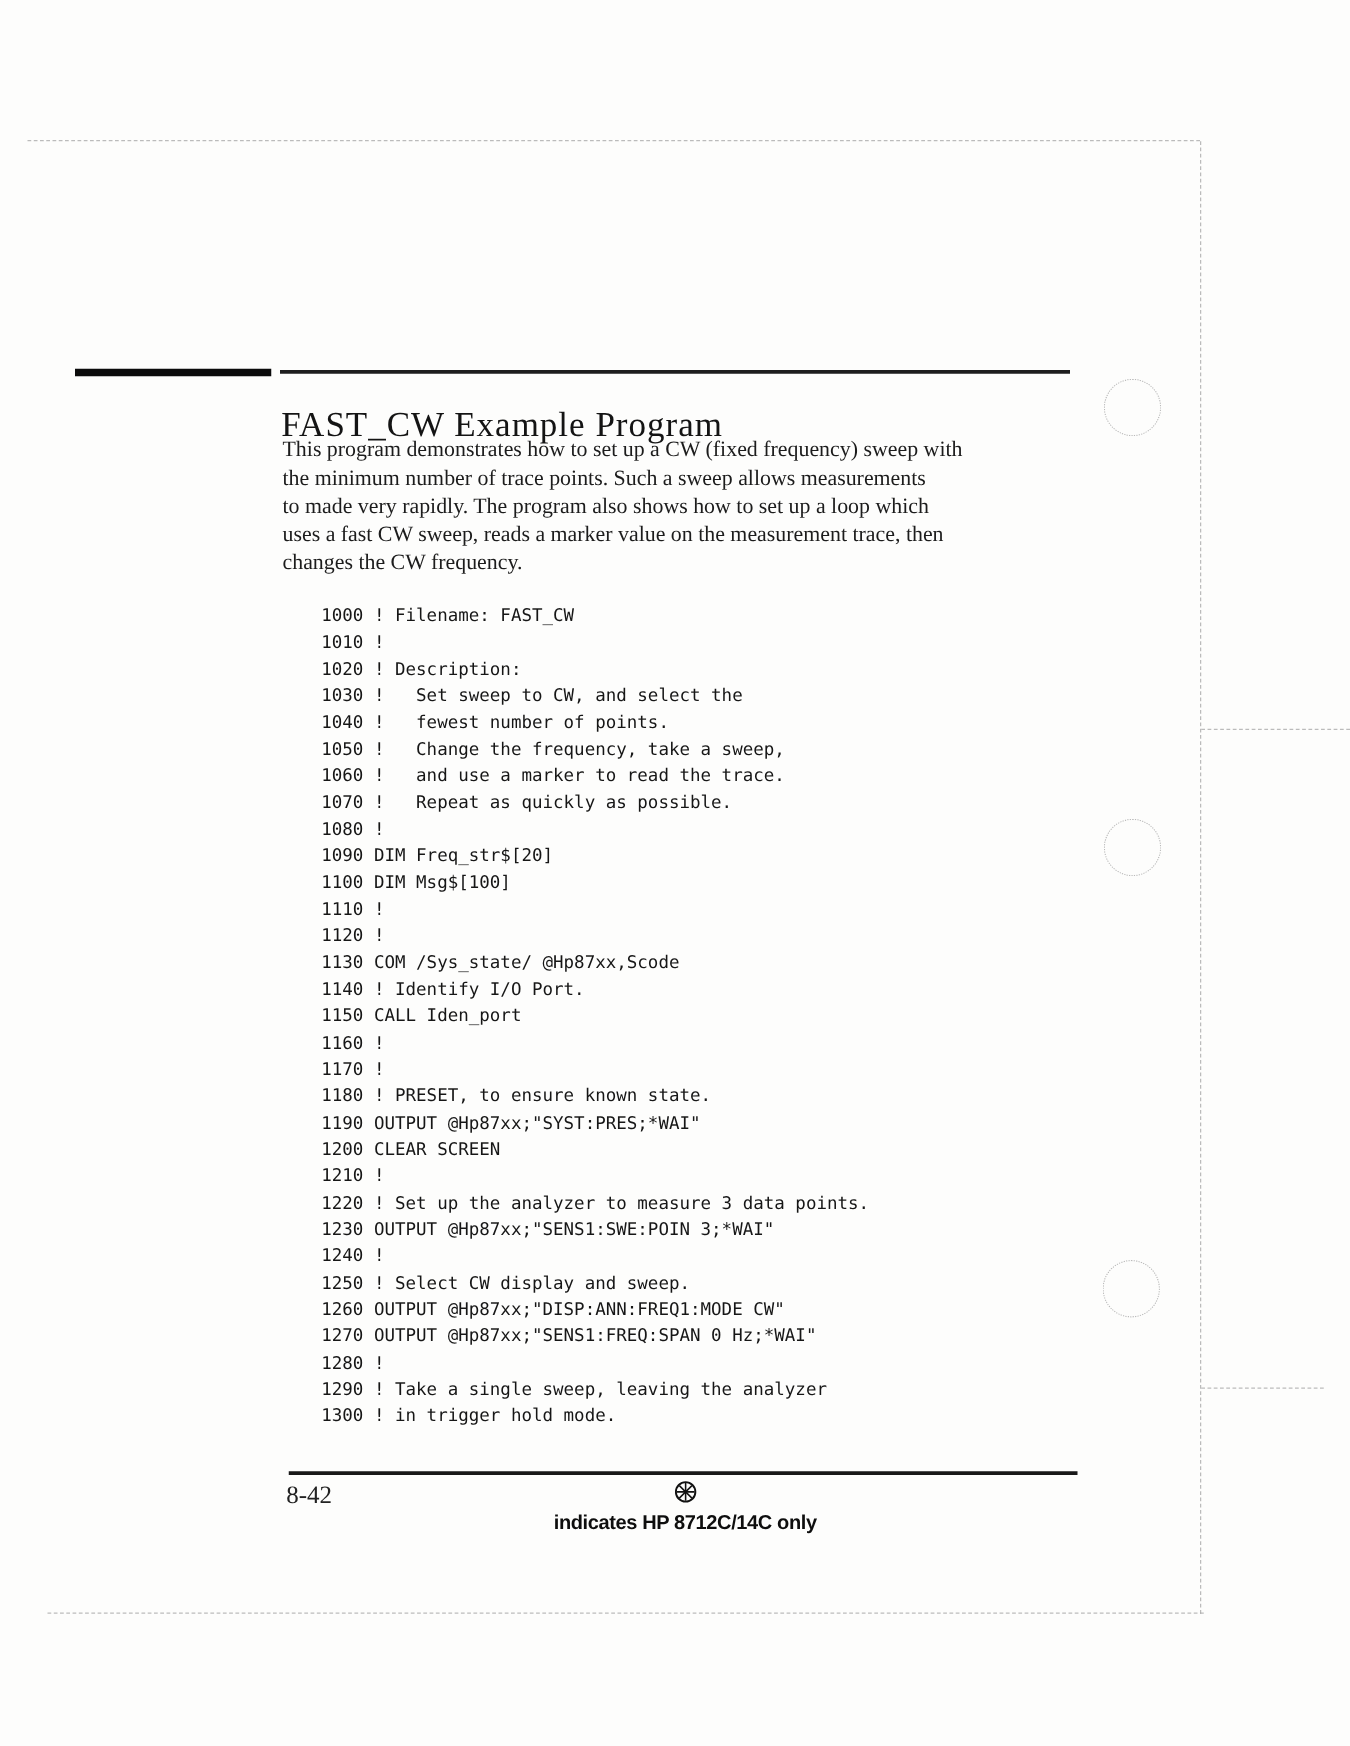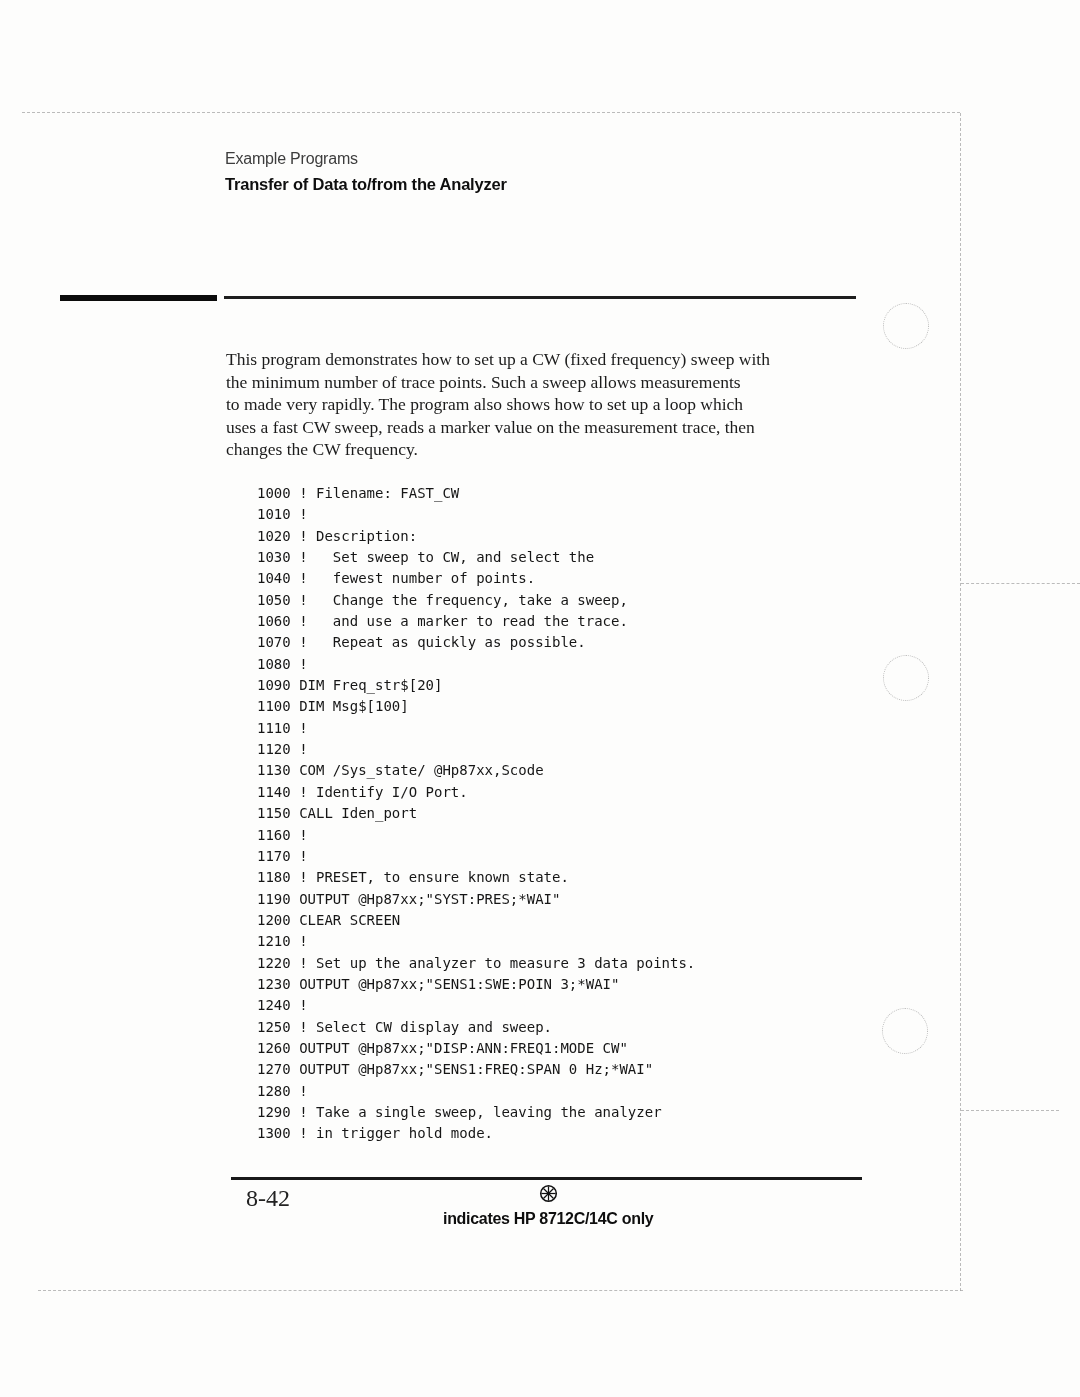--- a/index.html
+++ b/index.html
@@ -37,21 +37,21 @@
   }
 
   .code{
     position:absolute;left:257px;top:483px;margin:0;
     font-family:"DejaVu Sans Mono", monospace;
     font-size:14px;line-height:21.35px;color:#161616;
     white-space:pre;
   }
 
   .footer-rule{position:absolute;left:231px;top:1177px;width:631px;height:2.5px;background:#191919;}
-  .page-number{position:absolute;left:246px;top:1185px;font-size:24px;color:#222;font-family:"Liberation Serif", serif;}
+  .page-number{position:absolute;left:229px;top:1185px;font-size:20px;color:#222;font-family:"Liberation Serif", serif;}
   .footer-note{
     position:absolute;left:443px;top:1184px;
     display:flex;align-items:center;gap:7px;
     font-family:"Liberation Sans", sans-serif;font-weight:bold;font-size:16px;
     letter-spacing:-0.3px;color:#0e0e0e;flex-direction:column;
   }
   .footer-note svg{display:block;}
 </style>
 </head>
 <body>
@@ -60,28 +60,25 @@
 
   <div class="scan-h" style="left:22px;top:112px;width:938px;"></div>
   <div class="scan-v" style="left:960px;top:113px;height:1178px;"></div>
   <div class="scan-h" style="left:38px;top:1290px;width:925px;"></div>
   <div class="scan-h" style="left:961px;top:583px;width:119px;"></div>
   <div class="scan-h" style="left:961px;top:1110px;width:98px;"></div>
   <div class="punch" style="left:883px;top:303px;"></div>
   <div class="punch" style="left:883px;top:655px;"></div>
   <div class="punch" style="left:882px;top:1008px;"></div>
 
-  <div class="running-header">
-    <div class="eyebrow">Example Programs</div>
-    <div class="doc-title">Transfer of Data to/from the Analyzer</div>
-  </div>
 
   <div class="rule-thick"></div>
   <div class="rule-thin"></div>
 
+  <h1 class="section-title">FAST_CW Example Program</h1>
 
   <div class="intro">This program demonstrates how to set up a CW (fixed frequency) sweep with
 the minimum number of trace points.  Such a sweep allows measurements
 to made very rapidly.  The program also shows how to set up a loop which
 uses a fast CW sweep, reads a marker value on the measurement trace, then
 changes the CW frequency.</div>
 
   <pre class="code">1000 ! Filename: FAST_CW
 1010 !
 1020 ! Description:

